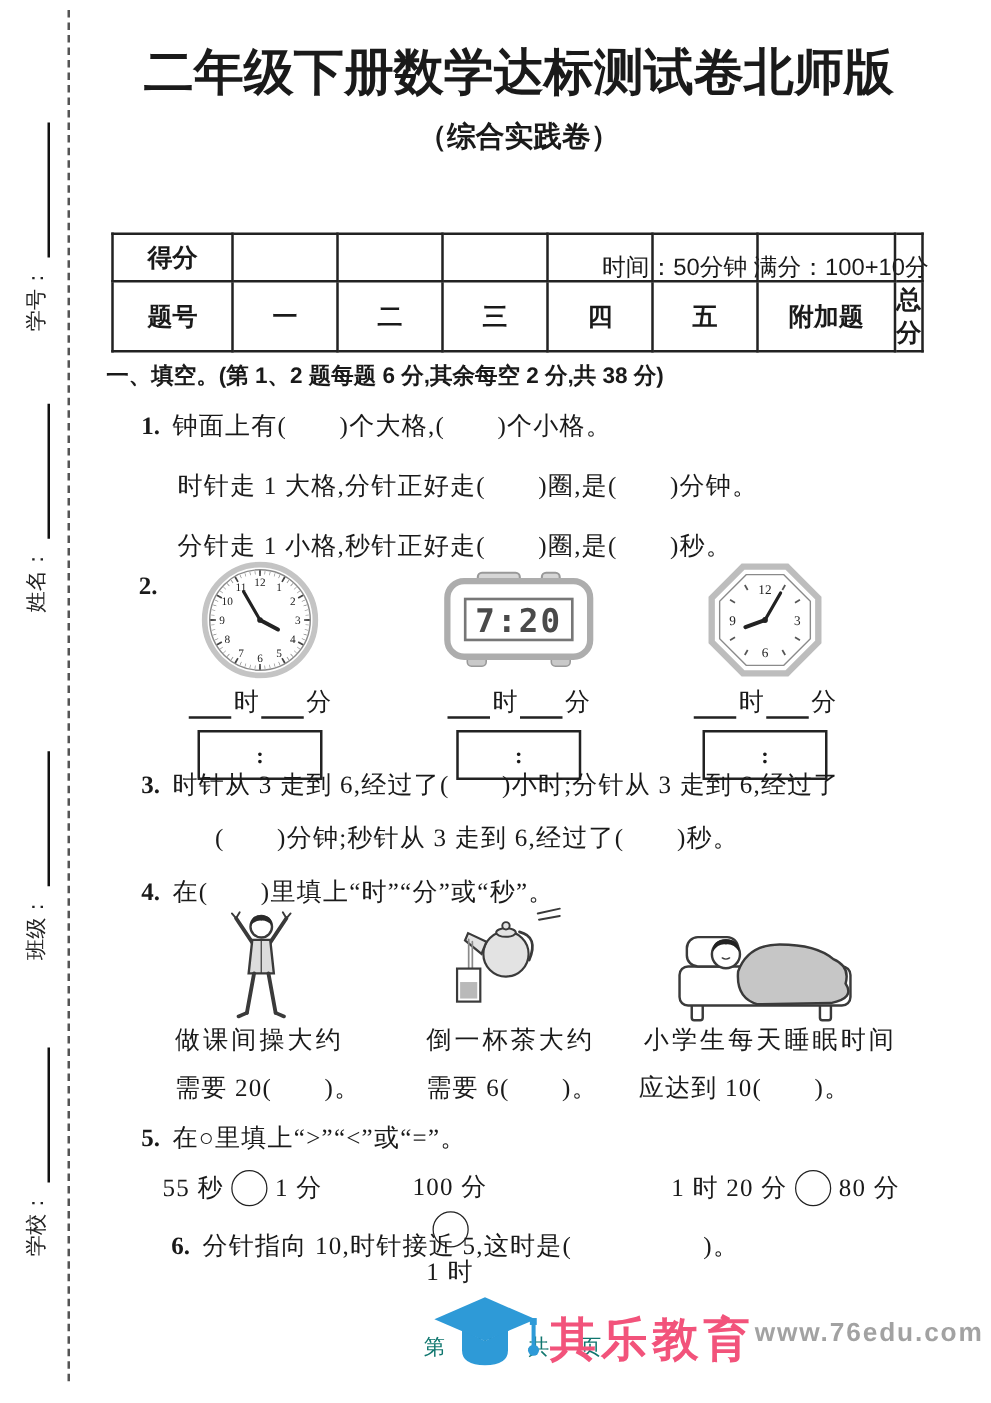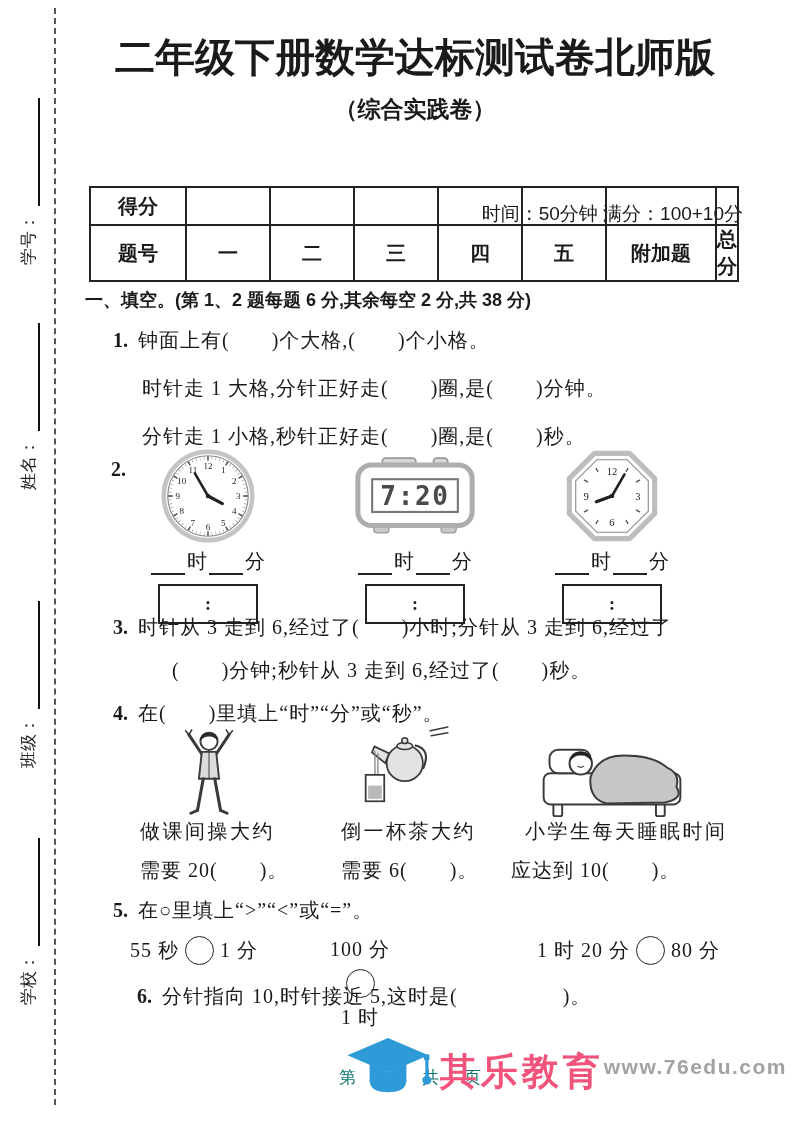--- a/index.html
+++ b/index.html
@@ -274,21 +274,21 @@
       <path d="M33 24 Q33 14 44 14 Q55 14 55 24 Q50 17 44 18 Q38 17 33 24 Z" fill="#222" stroke="none"></path>
       <path d="M41 29 q3 2 6 0" stroke-width="1.2"></path>
       <path d="M54 40 Q62 18 88 18 Q118 18 132 30 Q146 36 142 50 Q150 62 130 66 L70 67 Q52 62 54 40 Z" fill="#c6c6c6" stroke-width="2"></path>
     </g>
   </svg>
 
   <div class="cap" style="top:818px;left:55px;">做课间操大约</div>
   <div class="cap2" style="top:857px;left:55px;">需要 20(　　)。</div>
   <div class="cap" style="top:818px;left:256px;">倒一杯茶大约</div>
   <div class="cap2" style="top:857px;left:256px;">需要 6(　　)。</div>
-  <div class="cap" style="top:818px;left:440px;">小学生每天睡眠时间</div>
+  <div class="cap" style="top:818px;left:430px;">小学生每天睡眠时间</div>
   <div class="cap2" style="top:857px;left:426px;">应达到 10(　　)。</div>
 
   <div class="qline" style="top:897px;left:28px;">
     <span class="qnum">5.</span><span>在○里填上“&gt;”“&lt;”或“=”。</span>
   </div>
   <div class="cmpitem" style="left:45px;">
     <span>55 秒</span>
       <span class="cmp"></span>
       <span>1 分</span>
   </div>

